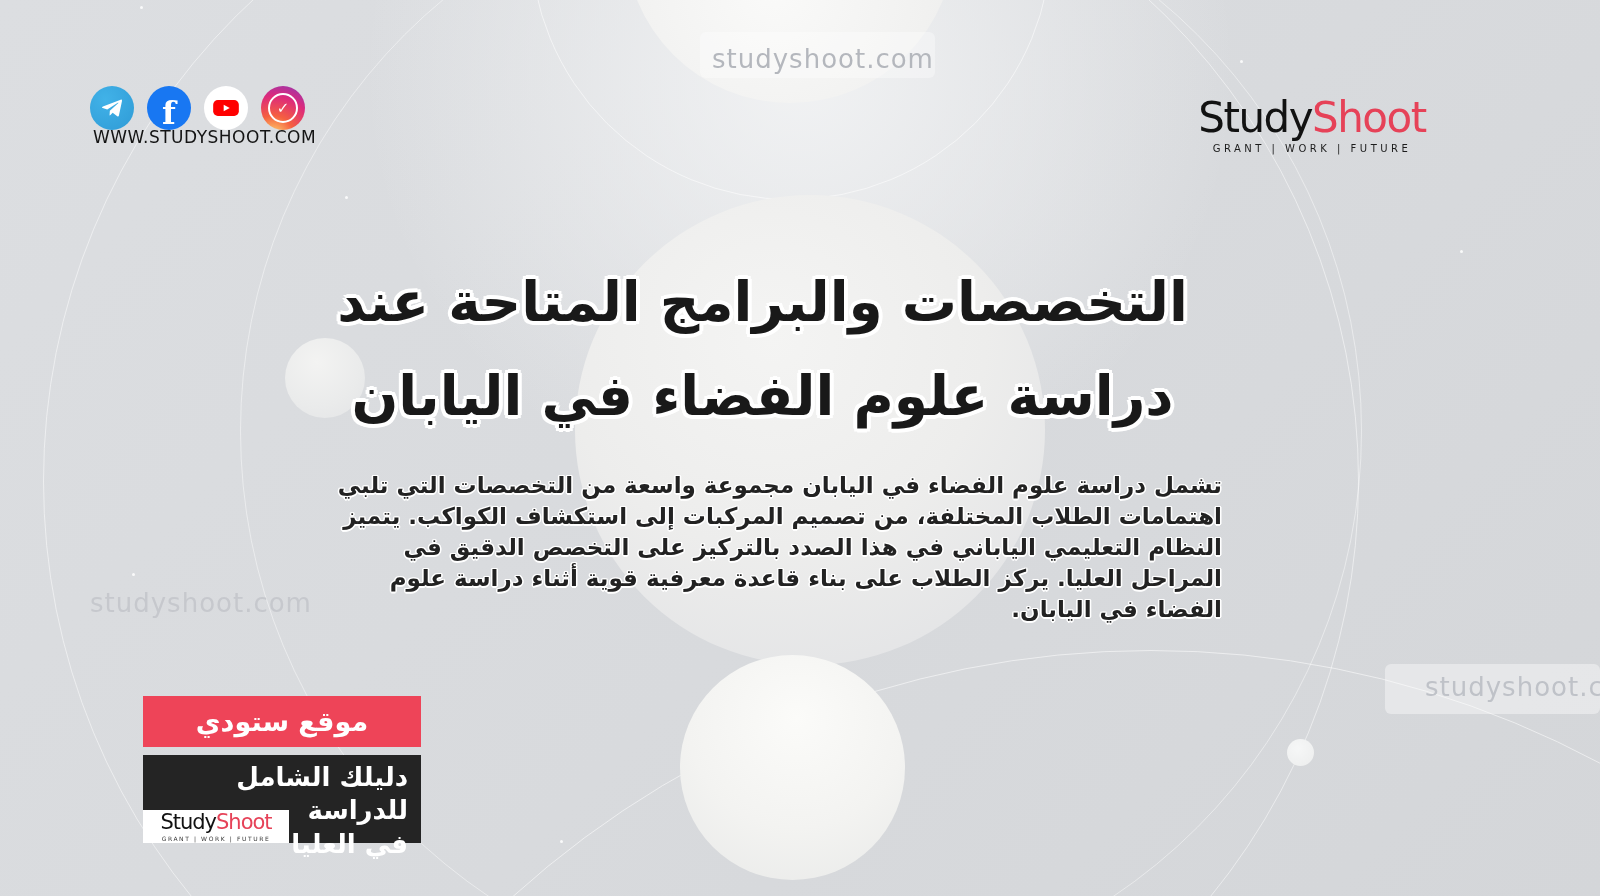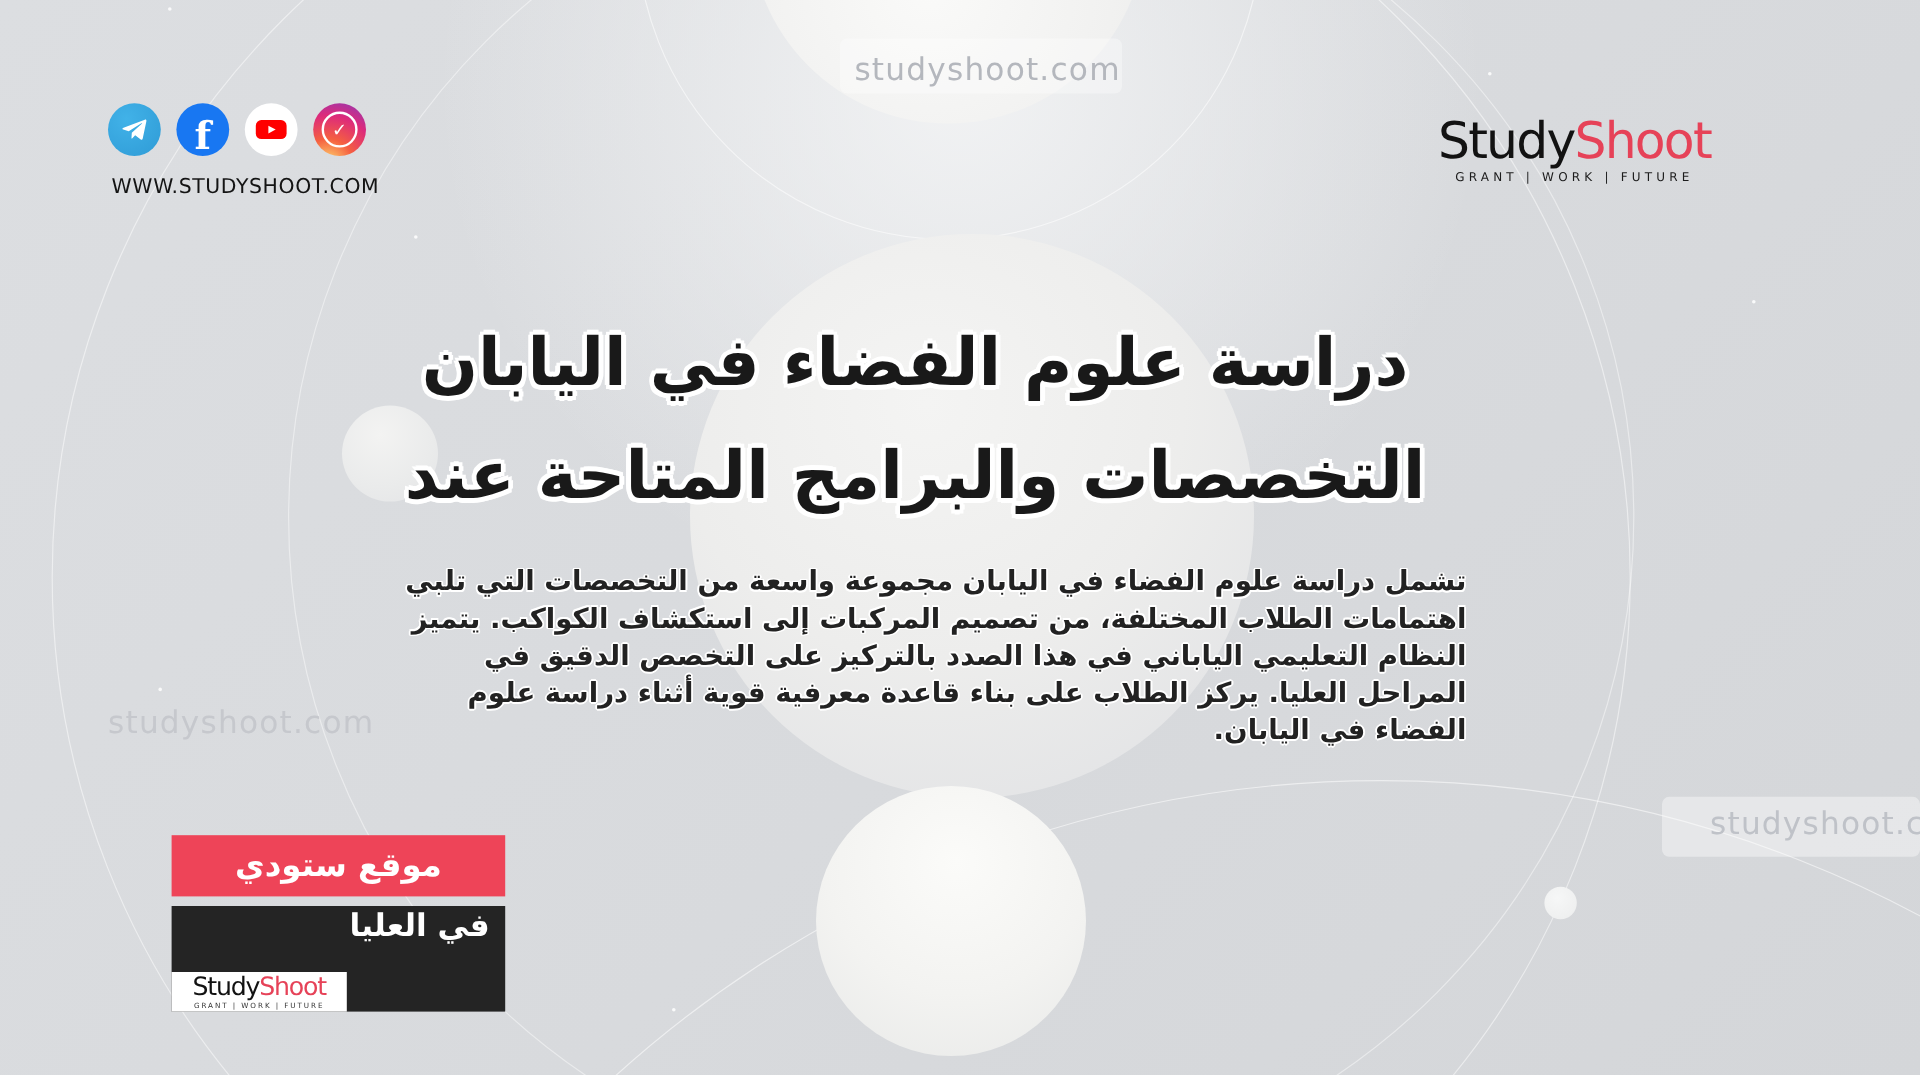--- a/index.html
+++ b/index.html
@@ -38,21 +38,21 @@
   
   .social{position:absolute;left:90px;top:86px;display:flex;gap:13px;}
   .icon{width:44px;height:44px;border-radius:50%;display:flex;align-items:center;justify-content:center;}
   .tg{background:radial-gradient(circle at 35% 30%, #41b2e8 0%, #2f9bd6 100%);}
   .fb{background:#1877f2;}
   .fb b{color:#fff;font-size:32px;font-weight:bold;line-height:1;margin-top:9px;font-family:"DejaVu Serif",serif;}
   .yt{background:#fff;}
   .ig{background:radial-gradient(circle at 28% 115%, #fdc468 8%, #f56040 35%, #dd2a7b 68%, #8a3ab9 100%);}
   .ig .ring{width:26px;height:26px;border:2.5px solid #fff;border-radius:50%;display:flex;align-items:center;justify-content:center;}
   .ig .ring span{color:#fff;font-size:15px;font-weight:bold;line-height:1;}
-  .site-url{position:absolute;left:93px;top:146px;font-size:17px;color:#141414;letter-spacing:.5px;}
+  .site-url{position:absolute;left:93px;top:127px;font-size:17px;color:#141414;letter-spacing:.5px;}
   
   .logo-top{position:absolute;left:1192px;top:96px;width:240px;text-align:center;}
   .wordmark{font-weight:normal;font-size:42px;letter-spacing:-1.5px;line-height:1.05;}
   .wm-study{color:#121212;}
   .wm-shoot{color:#e64258;}
   .tagline{font-size:10px;font-weight:normal;letter-spacing:3.5px;color:#1c1c1c;margin-top:3px;}
   
   .title{position:absolute;left:260px;top:255px;width:1005px;margin:0;text-align:center;
     font-size:55px;font-weight:bold;color:#191919;}
   .t-line{white-space:nowrap;line-height:94px;
@@ -122,27 +122,28 @@
     </span>
   </div>
   <div class="site-url">WWW.STUDYSHOOT.COM</div>
 
   <div class="logo-top">
     <div class="wordmark"><span class="wm-study">Study</span><span class="wm-shoot">Shoot</span></div>
     <div class="tagline">GRANT | WORK | FUTURE</div>
   </div>
 
   <h1 class="title" dir="rtl">
+    <div class="t-line">التخصصات والبرامج المتاحة عند</div>
     <div class="t-line">دراسة علوم الفضاء في اليابان</div>
-    <div class="t-line">التخصصات والبرامج المتاحة عند</div>
   </h1>
   <p class="desc" dir="rtl">تشمل دراسة علوم الفضاء في اليابان مجموعة واسعة من التخصصات التي تلبي اهتمامات الطلاب المختلفة، من تصميم المركبات إلى استكشاف الكواكب. يتميز النظام التعليمي الياباني في هذا الصدد بالتركيز على التخصص الدقيق في المراحل العليا. يركز الطلاب على بناء قاعدة معرفية قوية أثناء دراسة علوم الفضاء في اليابان.</p>
 
   <div class="banner-red" dir="rtl">موقع ستودي شــووت</div>
   <div class="banner-dark" dir="rtl">
+    <div class="bd-line1">دليلك الشامل للدراسة</div>
     <div class="bd-line2">في العليا</div>
     <div class="logo-box">
       <div class="wordmark small"><span class="wm-study">Study</span><span class="wm-shoot">Shoot</span></div>
       <div class="tagline small">GRANT | WORK | FUTURE</div>
     </div>
   </div>
 
 </div>
 
 </body></html>

